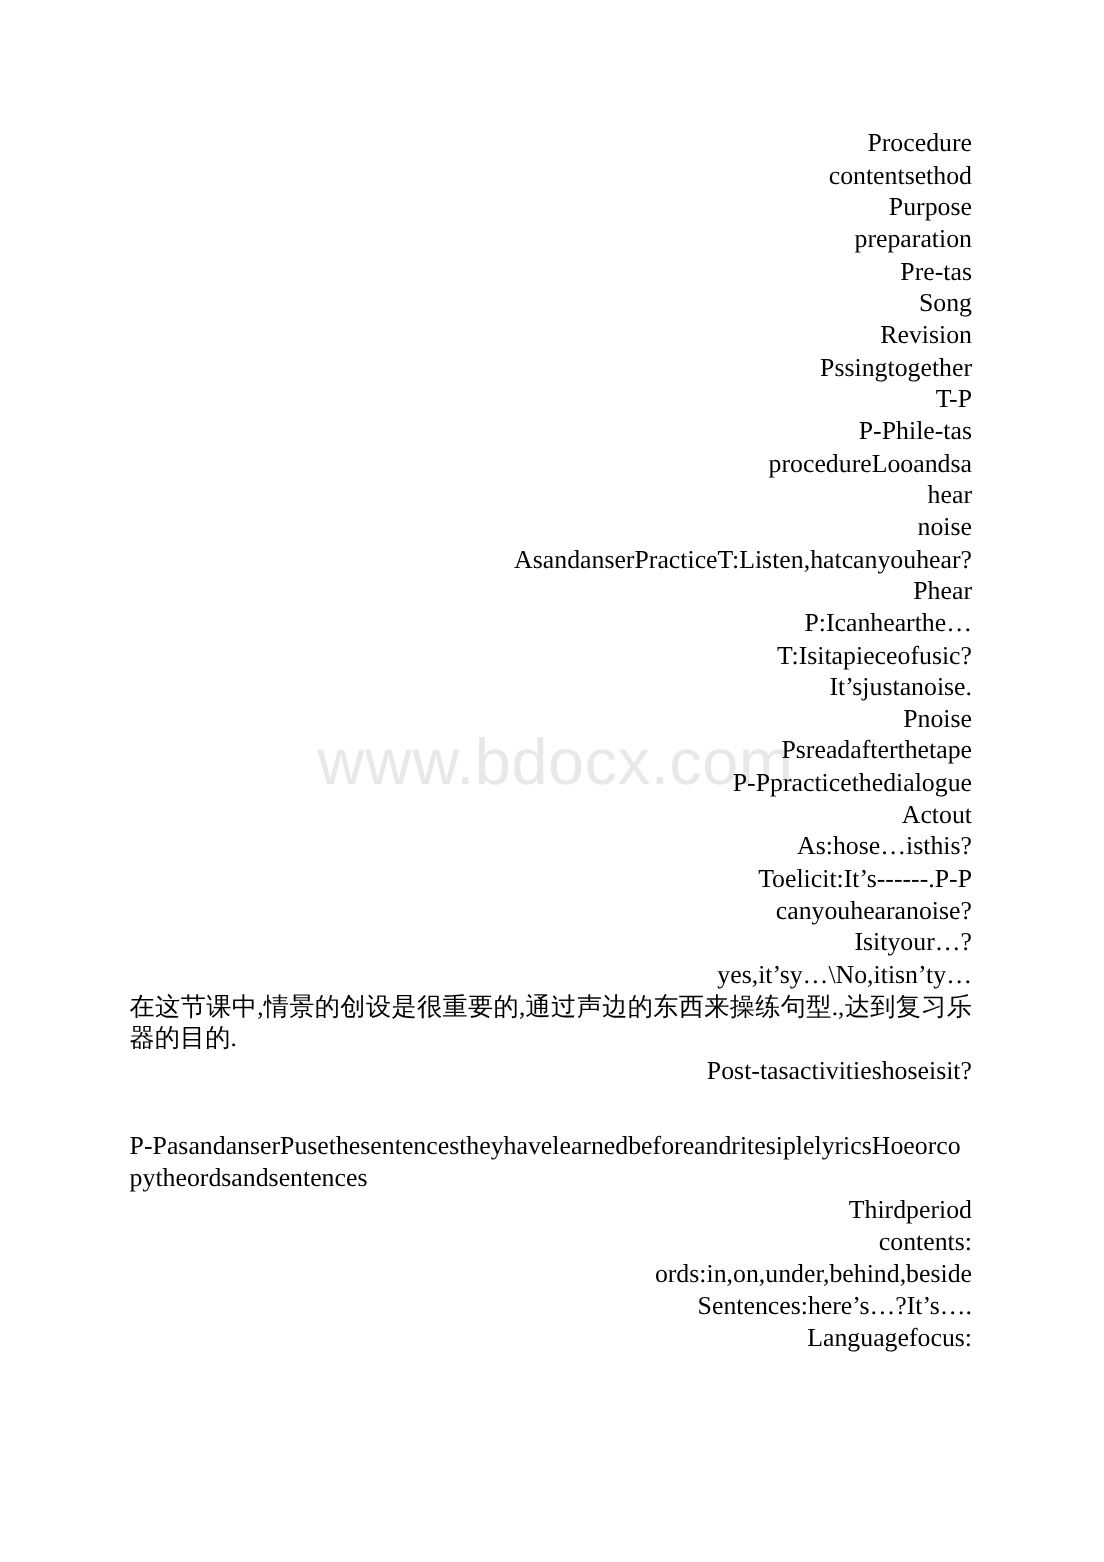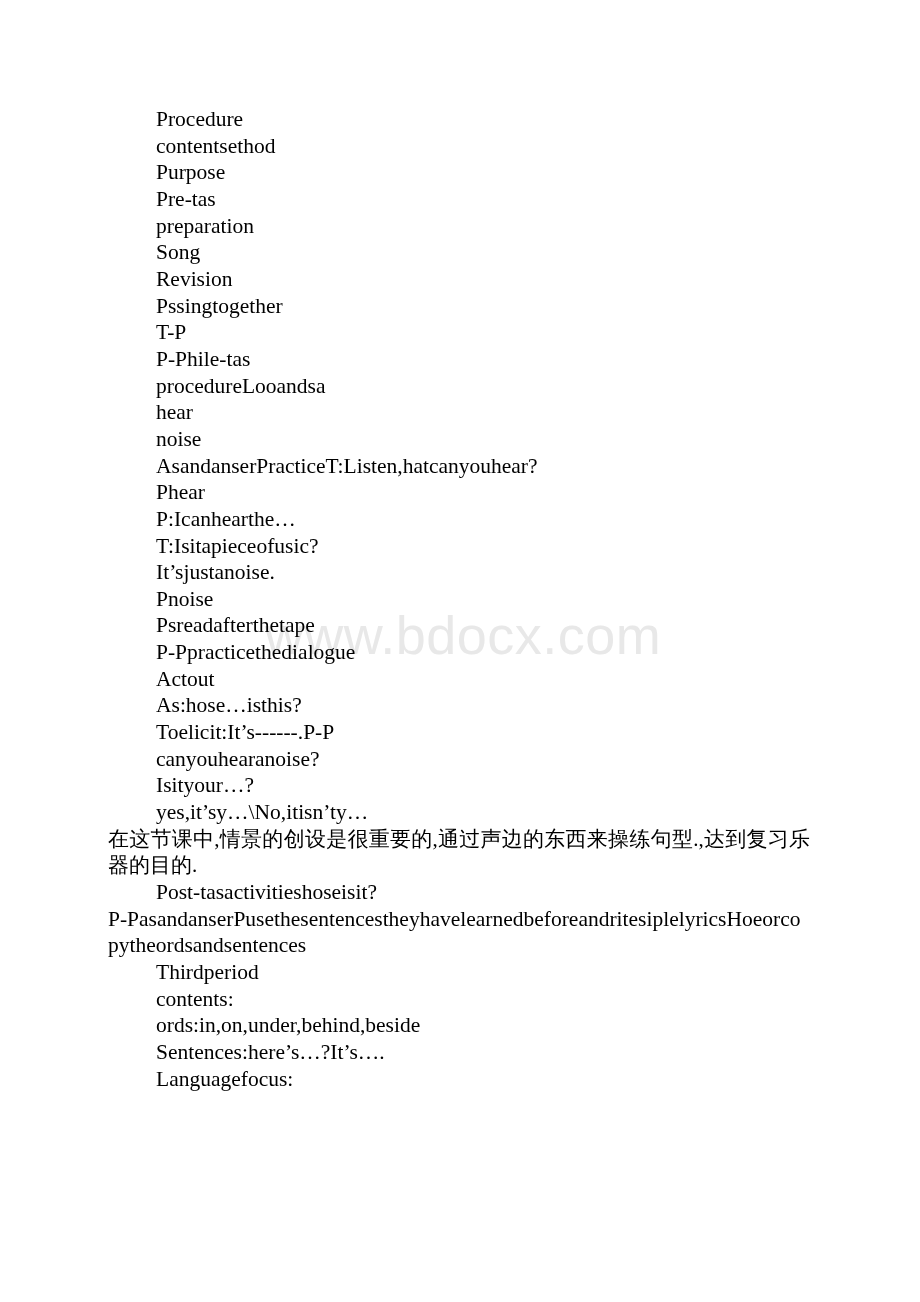--- a/index.html
+++ b/index.html
@@ -42,31 +42,33 @@
     z-index: 1;
   }
 
   .line {
     font-size: 21.5px;
     line-height: 26.65px;
     color: #000000;
     white-space: pre-wrap;
     word-break: break-all;
     overflow-wrap: anywhere;
+    text-align: right;
   }
 
   
   .line.indent {
     text-indent: 48px;
   }
 
   
   .line.wrap {
     text-align: justify;
     text-align-last: left;
+    margin-top: 36px;
   }
 
   .line.cjk {
     font-family: Liberation Serif, serif;
     font-size: 21px;
     line-height: 26.65px;
     text-align: justify;
     text-align-last: left;
   }
 </style>
@@ -74,22 +76,22 @@
 <body>
 
 <div class="page">
 
   <div class="watermark">www.bdocx.com</div>
 
   <div class="body-text">
       <div class="line indent">Procedure</div>
       <div class="line indent">contentsethod</div>
       <div class="line indent">Purpose</div>
+      <div class="line indent">preparation</div>
       <div class="line indent">Pre-tas</div>
-      <div class="line indent">preparation</div>
       <div class="line indent">Song</div>
       <div class="line indent">Revision</div>
       <div class="line indent">Pssingtogether</div>
       <div class="line indent">T-P</div>
       <div class="line indent">P-Phile-tas</div>
       <div class="line indent">procedureLooandsa</div>
       <div class="line indent">hear</div>
       <div class="line indent">noise</div>
       <div class="line indent">AsandanserPracticeT:Listen,hatcanyouhear?</div>
       <div class="line indent">Phear</div>

